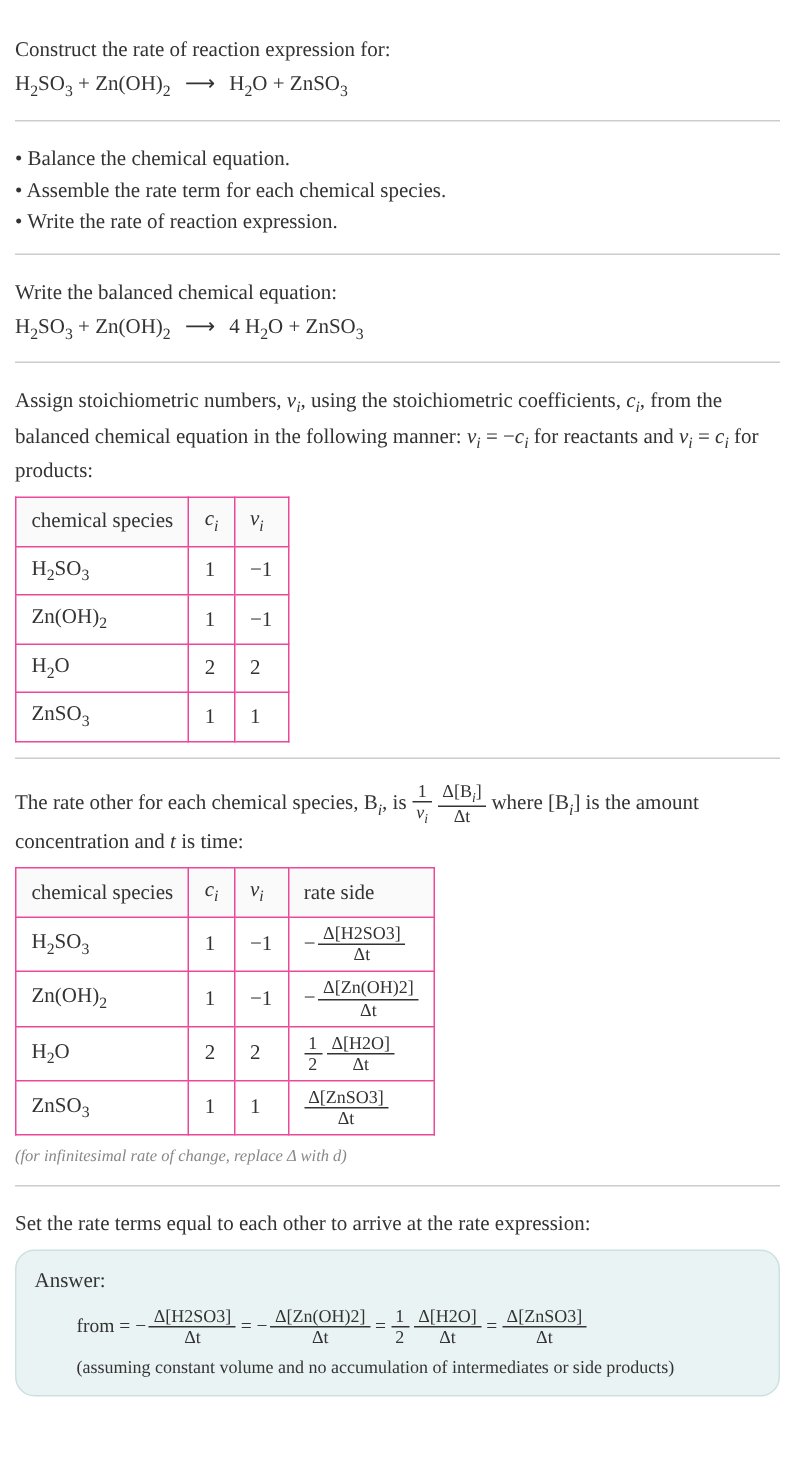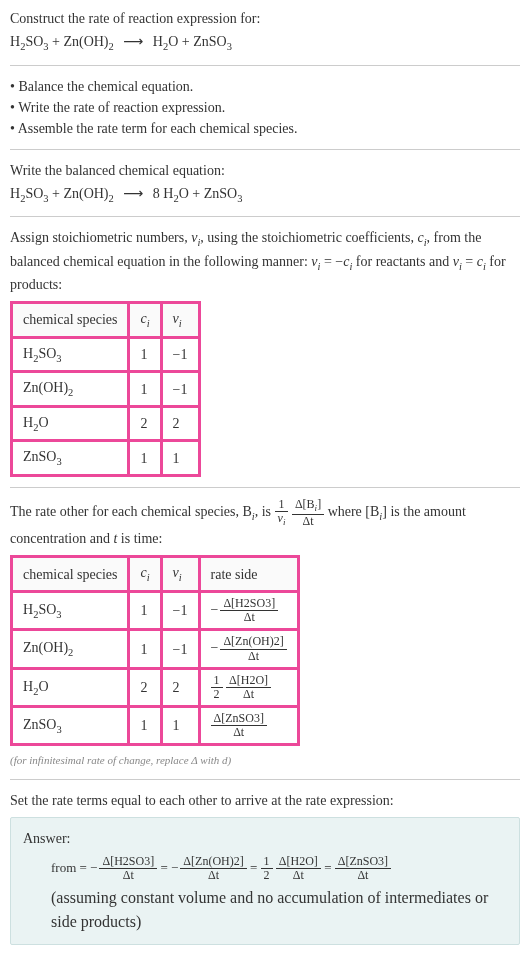--- a/index.html
+++ b/index.html
@@ -5,96 +5,96 @@
 * { box-sizing: border-box; margin: 0; padding: 0; }
 body {
   font-family: Georgia, 'Times New Roman', serif;
   font-size: 14px;
   color: #333;
   background: #fff;
   width: 530px;
   padding: 8px 10px;
   line-height: 1.5;
 }
-.section { margin-bottom: 4px; }
+.section { margin-bottom: 4px; margin-top: 15px; }
 hr.divider {
   border: none;
   border-top: 1px solid #ccc;
   margin: 10px 0;
 }
 .equation { margin: 2px 0 8px 0; }
 sub { font-size: 0.75em; vertical-align: sub; }
 .arrow { margin: 0 6px; }
 ul.plan { list-style: none; padding: 0; margin-top: 2px; }
 ul.plan li::before { content: "• "; }
 table.data {
   border-collapse: collapse;
   margin: 6px 0;
 }
 table.data th, table.data td {
-  border: 3px solid #ec4899;
+  border: 1px solid #ec4899;
   padding: 4px 10px;
   text-align: left;
   font-weight: normal;
   font-size: 14px;
 }
 table.data th { background: #fafafa; }
 .italic { font-style: italic; }
 .frac {
   display: inline-block;
   text-align: center;
   vertical-align: middle;
   font-size: 12px;
   line-height: 1.1;
 }
 .frac .num { display: block; border-bottom: 1px solid #333; padding: 0 3px; }
 .frac .den { display: block; padding: 0 3px; }
 .small-note { font-size: 11px; color: #888; margin-top: 2px; font-style: italic; }
 .answer-box {
   background: #eaf3f3;
   border: 1px solid #cde0e0;
-  border-radius: 2px;
+  border-radius: 13px;
   padding: 10px 12px;
   margin-top: 6px;
 }
 .answer-box .label { margin-bottom: 6px; }
 .answer-box .rate-line { margin-left: 28px; font-size: 13px; }
-.answer-box .note { margin-left: 28px; font-size: 16px; margin-top: 4px; font-family: Liberation Serif, serif; }
+.answer-box .note { margin-left: 28px; font-size: 12px; margin-top: 4px; font-family: Liberation Serif, serif; }
 .neg { margin-right: 2px; }
 </style>
 </head>
 <body>
 
 <div class="section">
   <div>Construct the rate of reaction expression for:</div>
   <div class="equation">
     <span>H</span><sub>2</sub><span>SO</span><sub>3</sub><span> + Zn(OH)</span><sub>2</sub>
     <span class="arrow">⟶</span>
     <span>H</span><sub>2</sub><span>O + ZnSO</span><sub>3</sub>
   </div>
 </div>
 
 <hr class="divider">
 
 <div class="section">
   <ul class="plan">
     <li>Balance the chemical equation.</li>
+    <li>Assemble the rate term for each chemical species.</li>
     <li>Write the rate of reaction expression.</li>
-    <li>Assemble the rate term for each chemical species.</li>
   </ul>
 </div>
 
 <hr class="divider">
 
 <div class="section">
   <div>Write the balanced chemical equation:</div>
   <div class="equation">
     <span>H</span><sub>2</sub><span>SO</span><sub>3</sub><span> + Zn(OH)</span><sub>2</sub>
     <span class="arrow">⟶</span>
-    <span>8 H</span><sub>2</sub><span>O + ZnSO</span><sub>3</sub>
+    <span>4 H</span><sub>2</sub><span>O + ZnSO</span><sub>3</sub>
   </div>
 </div>
 
 <hr class="divider">
 
 <div class="section">
   <div>
     <span>Assign stoichiometric numbers, </span><span class="italic">ν</span><sub class="italic">i</sub><span>, using the stoichiometric coefficients, </span><span class="italic">c</span><sub class="italic">i</sub><span>, from the balanced chemical equation in the following manner: </span><span class="italic">ν</span><sub class="italic">i</sub><span> = −</span><span class="italic">c</span><sub class="italic">i</sub><span> for reactants and </span><span class="italic">ν</span><sub class="italic">i</sub><span> = </span><span class="italic">c</span><sub class="italic">i</sub><span> for products:</span>
   </div>
   <table class="data">

